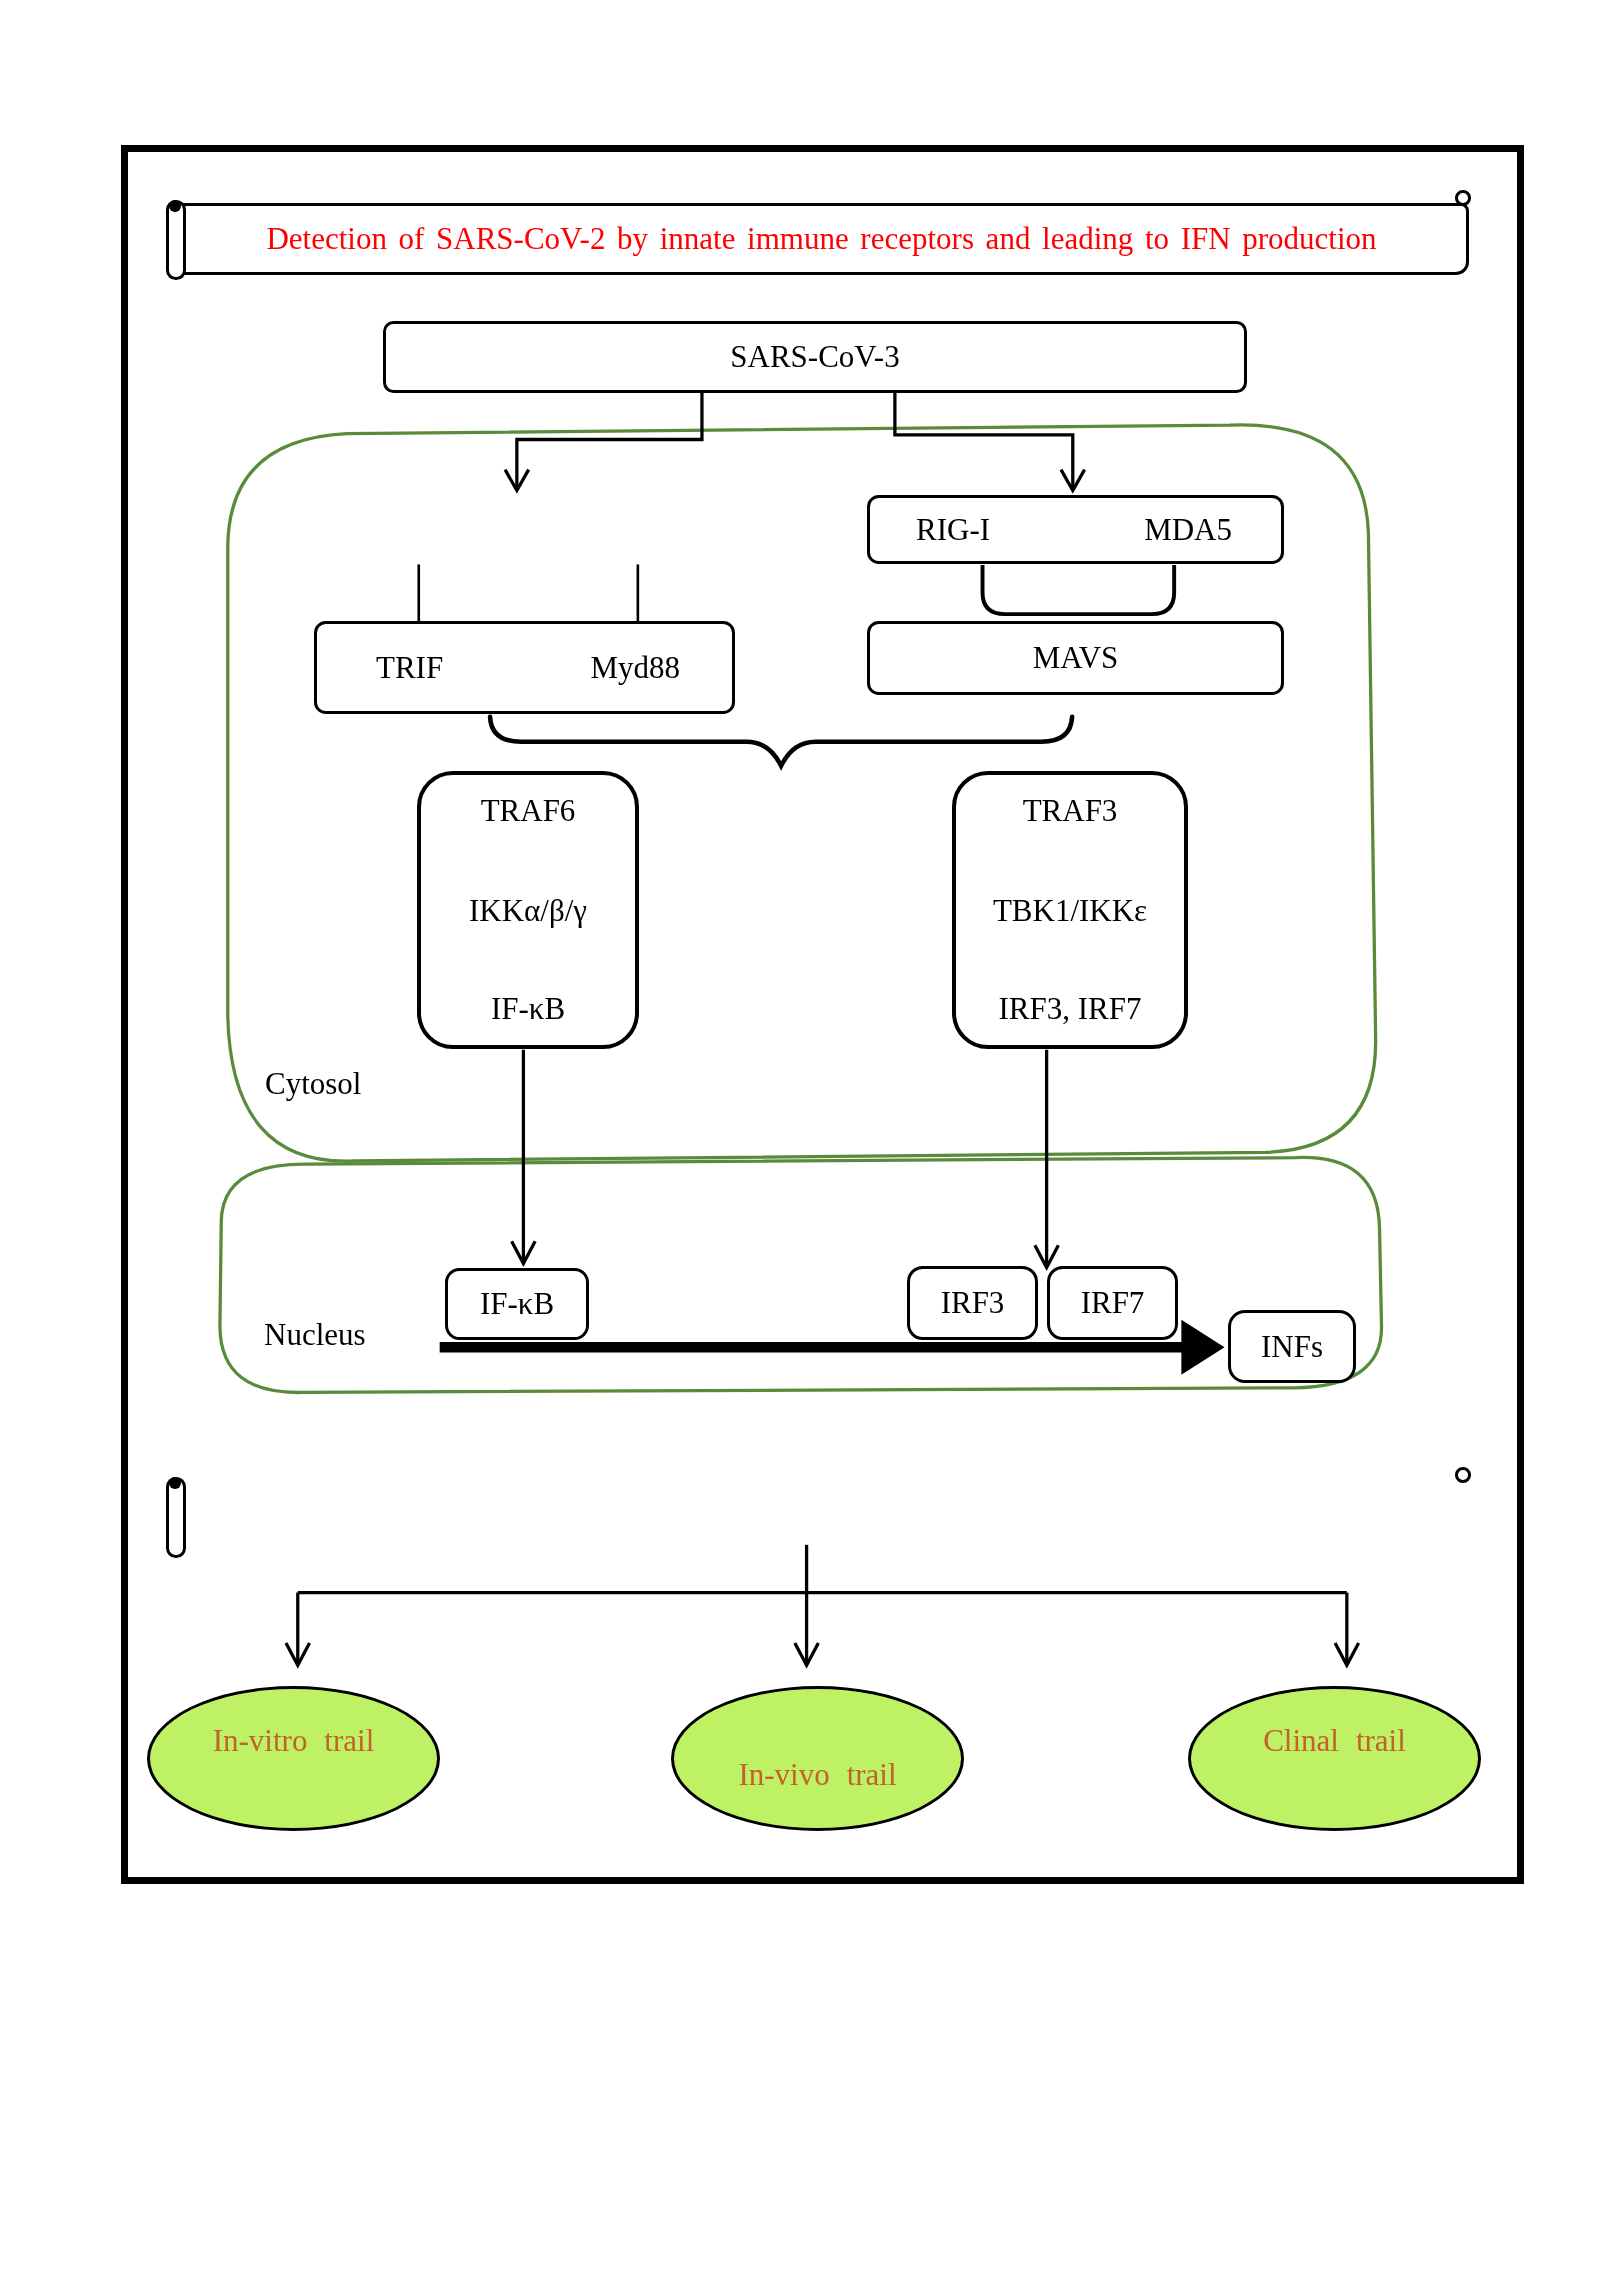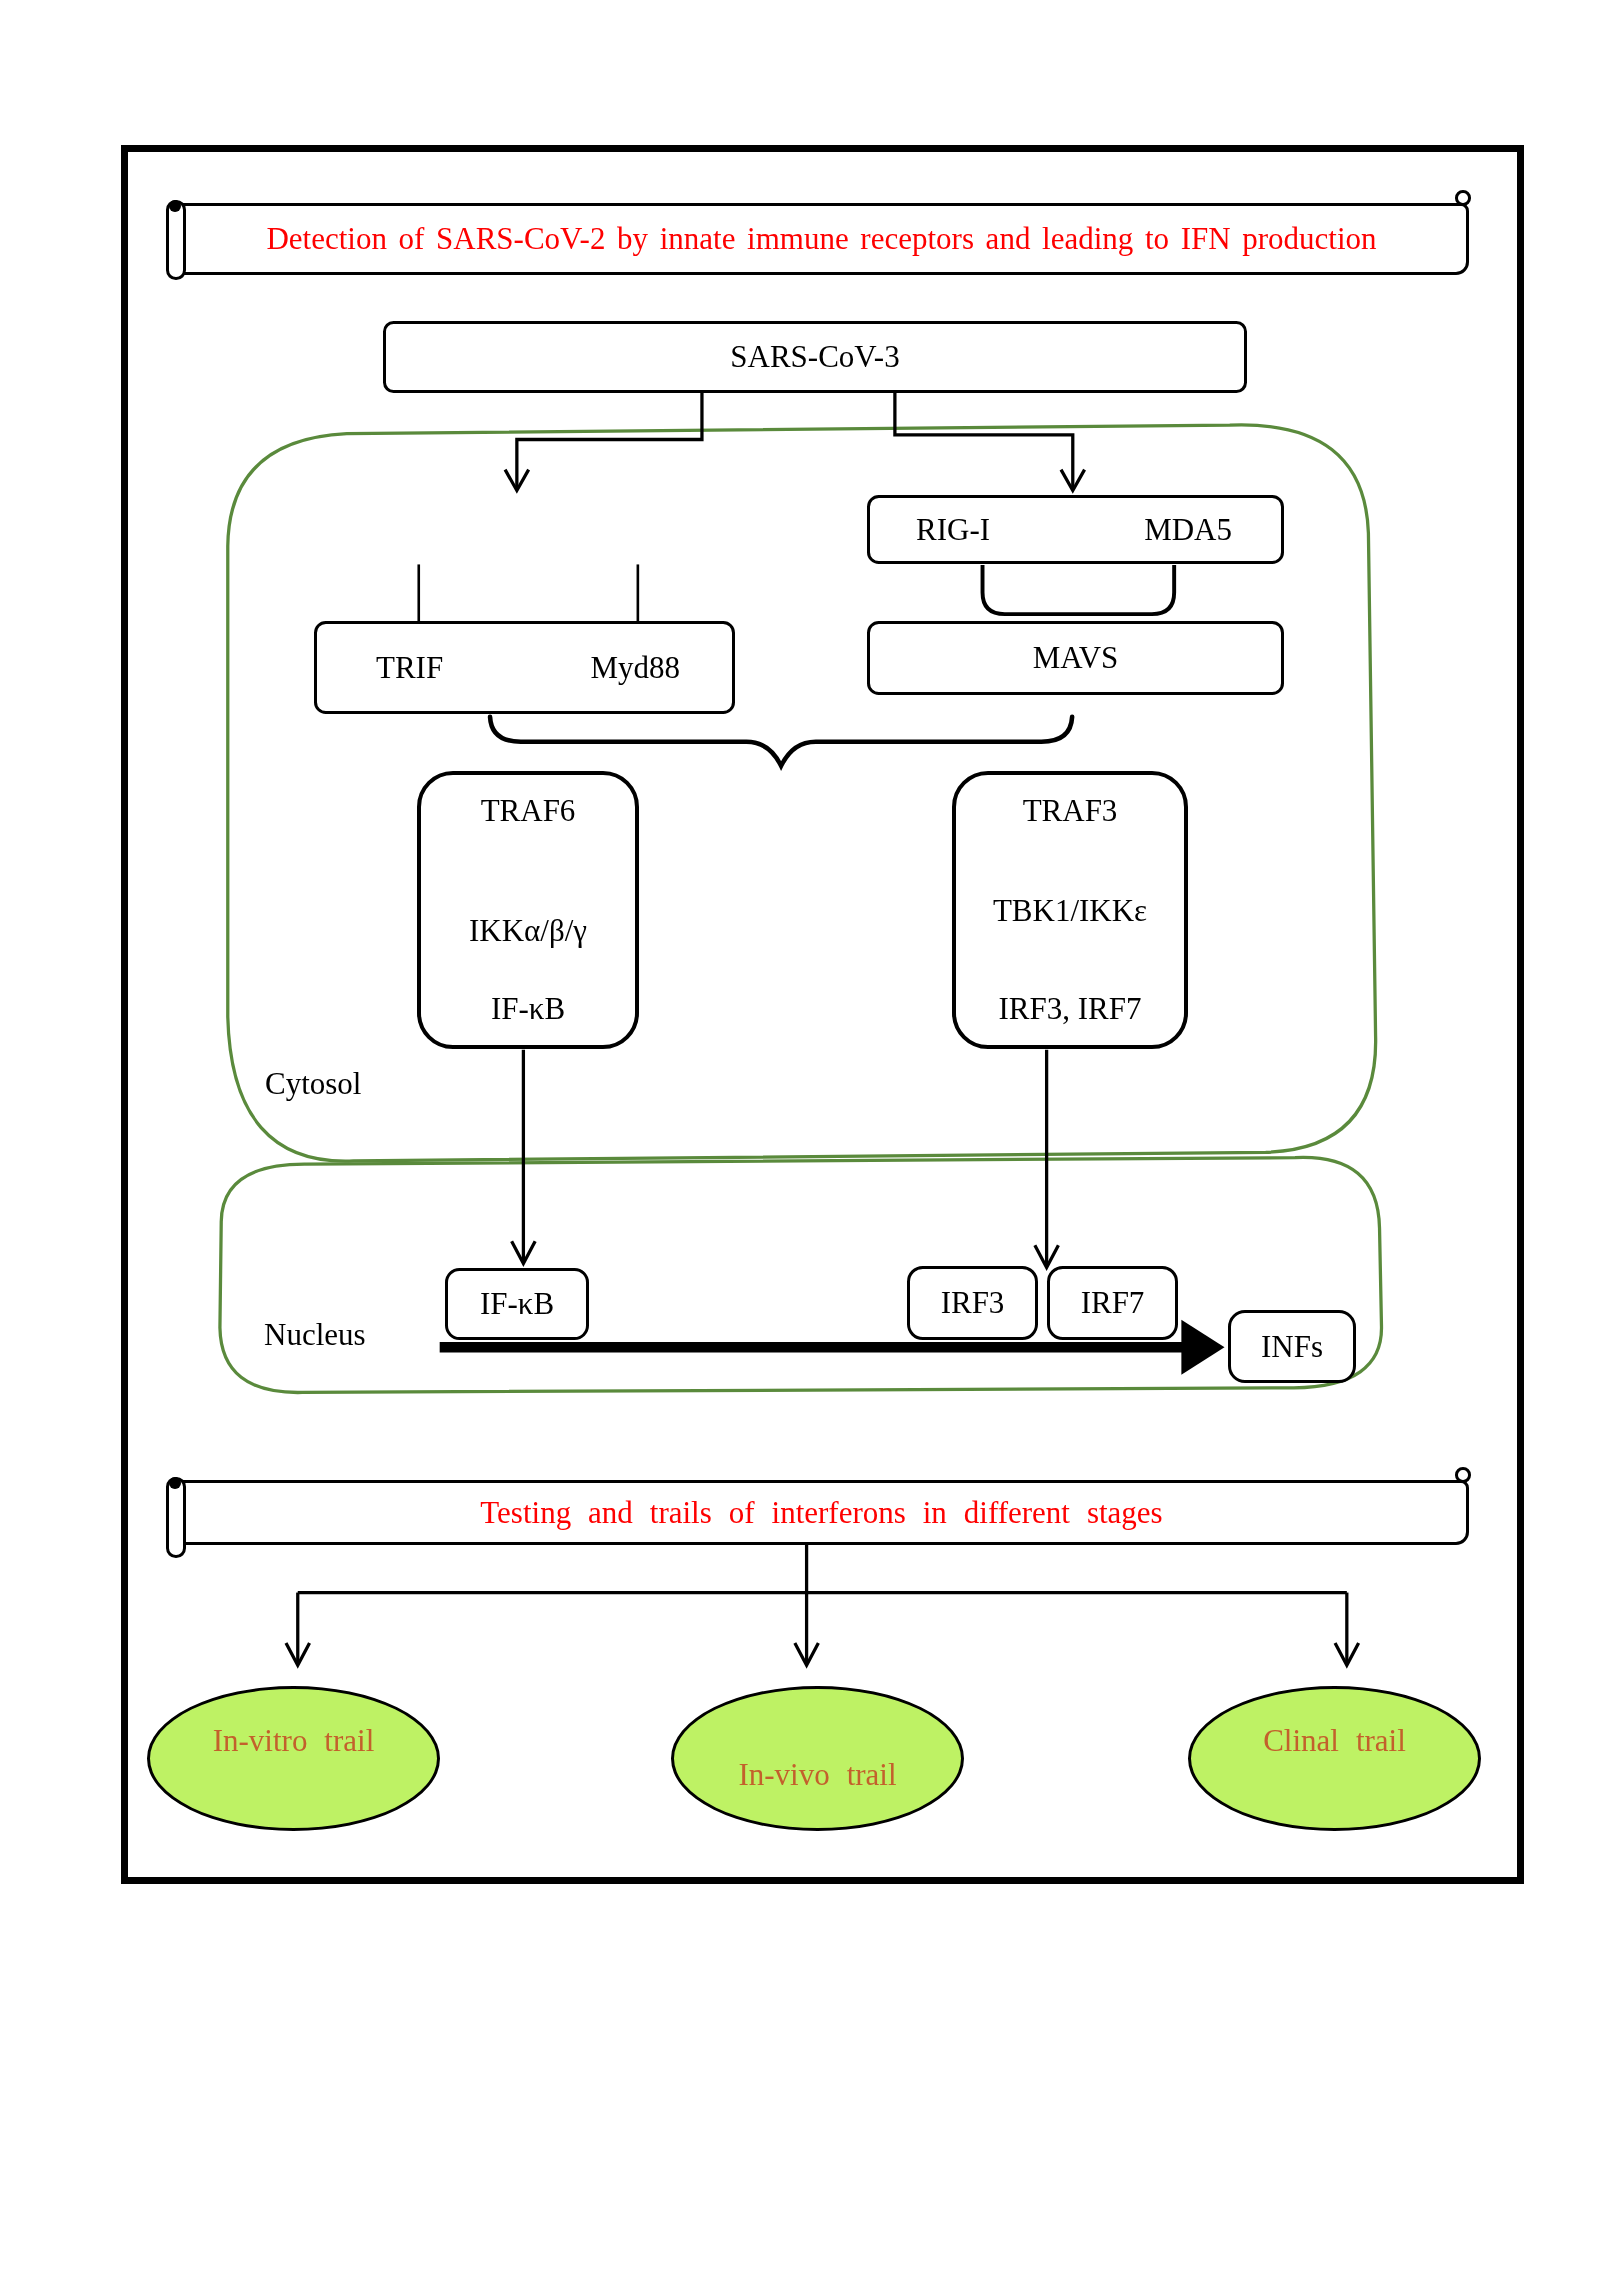--- a/index.html
+++ b/index.html
@@ -93,21 +93,21 @@
   <div class="node pair" style="left:314px;top:621px;width:421px;height:93px;border-radius:11.8px;padding:0 52px 0 59px;">
     <span>TRIF</span>
     <span>Myd88</span>
   </div>
   <div class="node" style="left:867px;top:621px;width:417px;height:74px;border-radius:11.8px;">
     <span>MAVS</span>
   </div>
 
   <div class="tall-box" style="left:417px;top:771px;width:222px;height:278px;">
     <span style="top:17px;">TRAF6</span>
-    <span style="top:117px;margin-top:20px;">IKKα/β/γ</span>
+    <span style="top:117px;">IKKα/β/γ</span>
     <span style="top:215px;">IF-κB</span>
   </div>
   <div class="tall-box" style="left:952px;top:771px;width:236px;height:278px;">
     <span style="top:17px;">TRAF3</span>
     <span style="top:117px;">TBK1/IKKε</span>
     <span style="top:215px;">IRF3, IRF7</span>
   </div>
 
   <div class="side-label" style="left:265px;top:1066px;">Cytosol</div>
   <div class="side-label" style="left:264px;top:1317px;">Nucleus</div>
@@ -118,23 +118,20 @@
   <div class="node" style="left:907px;top:1266px;width:131px;height:74px;border-radius:15.7px;">
     <span>IRF3</span>
   </div>
   <div class="node" style="left:1047px;top:1266px;width:131px;height:74px;border-radius:15.7px;">
     <span>IRF7</span>
   </div>
   <div class="node" style="left:1228px;top:1310px;width:128px;height:73px;border-radius:17px;">
     <span>INFs</span>
   </div>
 
-  <div class="banner-rect" style="left:174px;top:1480px;width:1295px;height:65px;">
-    <span style="color:#fe0000;word-spacing:9.2px;">Testing and trails of interferons in different stages</span>
-  </div>
   <div class="banner-roll" style="left:166px;top:1477px;width:19.6px;height:81px;"></div>
   <div class="banner-curl-dot" style="left:169px;top:1477px;width:11.8px;height:11.8px;"></div>
   <div class="banner-curl" style="left:1455px;top:1467px;width:15.7px;height:15.7px;"></div>
 
   <div class="ellipse" style="left:147px;top:1686px;width:293px;height:145px;color:#c3602c;">
     <span>In-vitro trail</span>
   </div>
   <div class="ellipse" style="left:671px;top:1686px;width:293px;height:145px;color:#c3602c;align-items:flex-end;">
     <span>In-vivo trail</span>
   </div>

